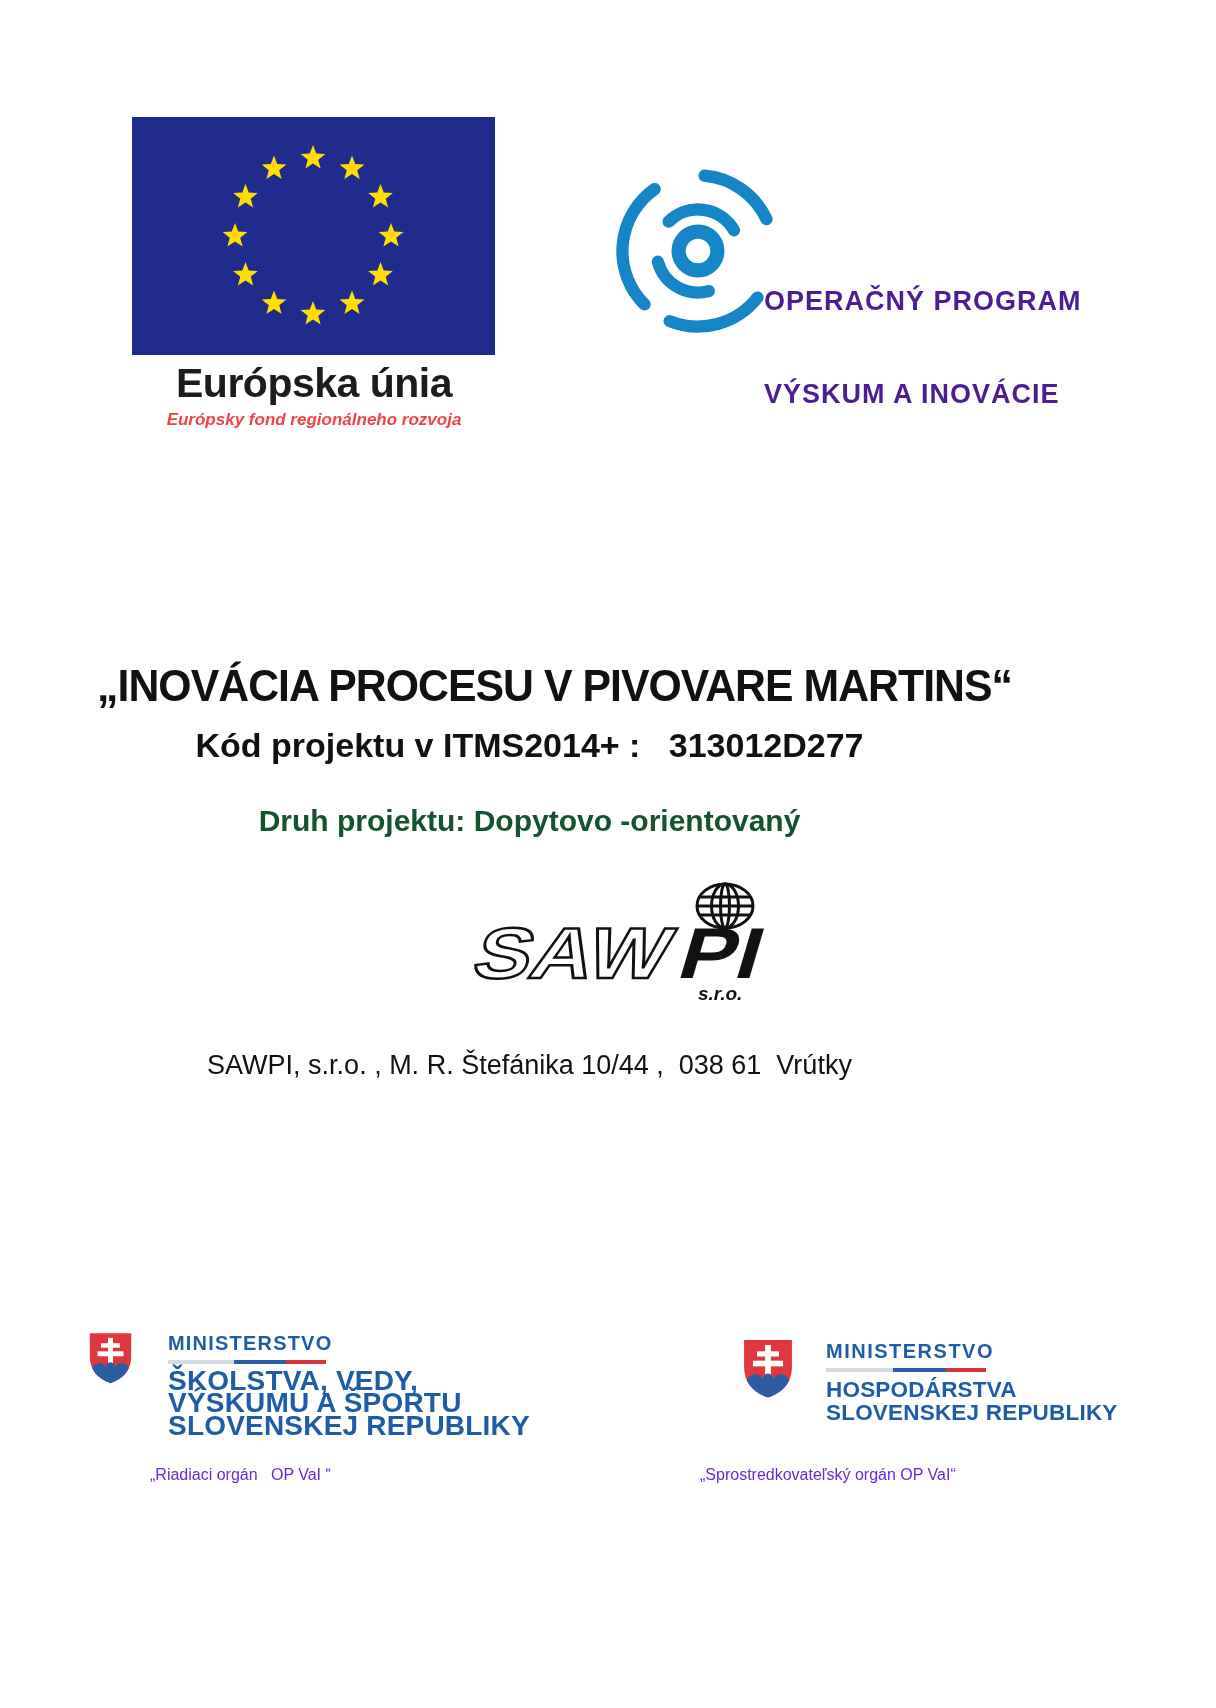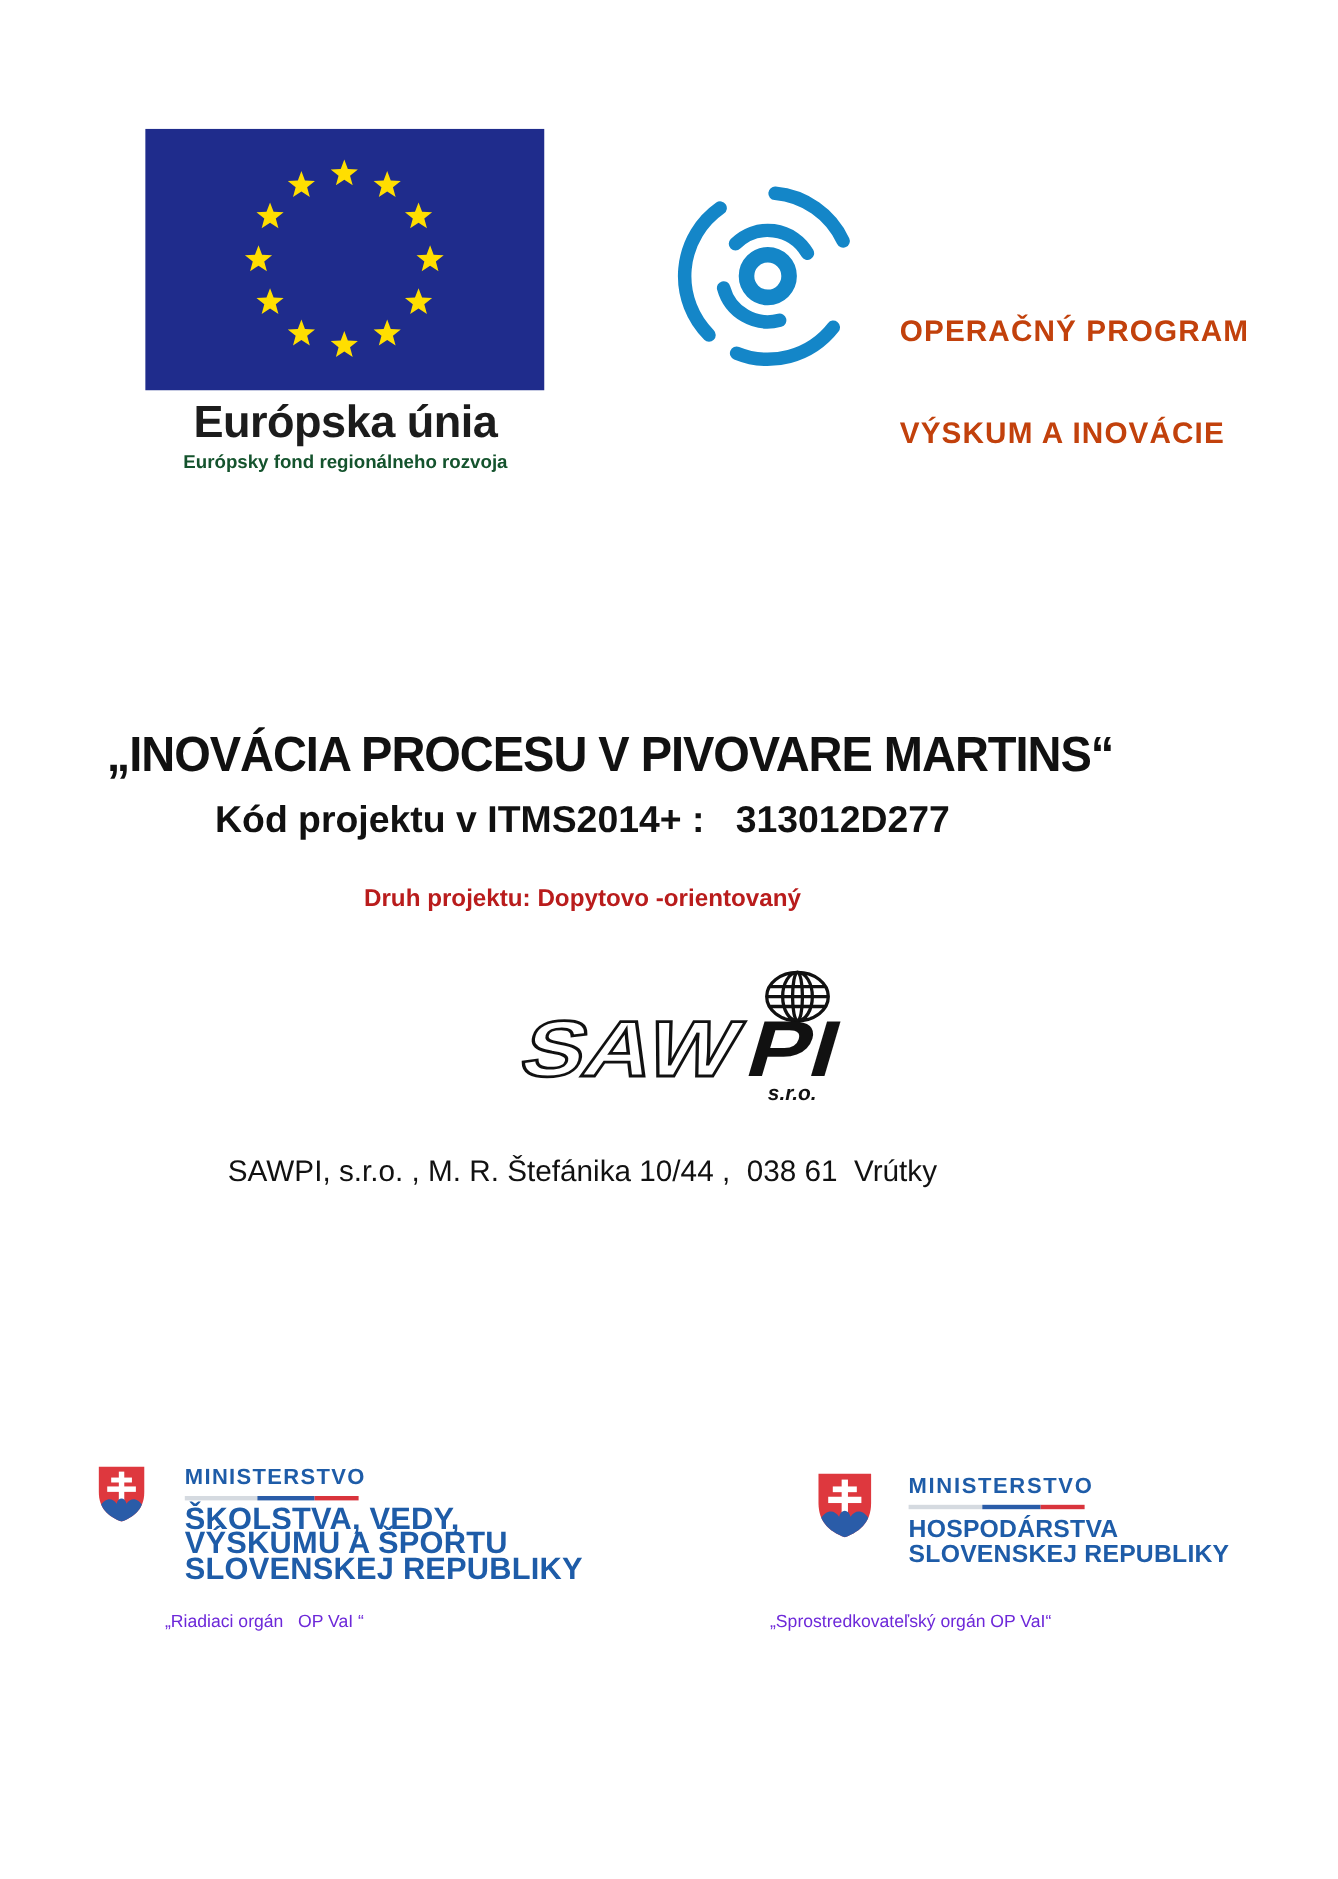--- a/index.html
+++ b/index.html
@@ -5,31 +5,31 @@
   html,body{margin:0;padding:0;background:#fff;}
   .page{position:relative;width:1216px;height:1708px;background:#ffffff;
         font-family:"Liberation Sans",sans-serif;color:#1a1a1a;overflow:hidden;}
   .abs{position:absolute;}
   .center-line{position:absolute;left:0;width:1059px;text-align:center;white-space:pre;}
 
   
   .eu-title{left:110px;top:360px;width:408px;text-align:center;font-size:41px;
             font-weight:bold;letter-spacing:-0.5px;color:#1c1c1c;}
   .eu-subtitle{left:110px;top:410px;width:408px;text-align:center;font-size:17px;
-               font-weight:bold;color:#14532d;}
+               font-weight:bold;color:#ef4444;font-style:italic;}
 
   
-  .opvi-text{left:818px;top:224px;color:#c2410c;font-weight:bold;font-size:27px;
+  .opvi-text{left:764px;top:224px;color:#4c1d95;font-weight:bold;font-size:27px;
              letter-spacing:1px;line-height:31px;white-space:pre;}
 
   
   .doc-title{top:608px;font-size:45px;font-weight:bold;color:#111;}
   .doc-title span{display:inline-block;transform:scaleX(0.95);letter-spacing:-1px;}
   .code-line{top:726px;font-size:34px;font-weight:bold;color:#111;}
-  .type-line{top:804px;font-size:22px;font-weight:bold;color:#b91c1c;}
+  .type-line{top:804px;font-size:30px;font-weight:bold;color:#14532d;}
 
   
   .address-line{top:1050px;font-size:27px;color:#111;}
 
   
   .ministry-text{position:absolute;color:#1E5CA8;font-weight:bold;margin-left:20px;}
   .min-l1{font-size:20px;letter-spacing:1.2px;}
   .tricolor{display:flex;height:3.5px;margin-top:5px;margin-bottom:6px;}
   .tricolor span{display:block;height:100%;}
   .tri-w{width:42%;background:#D5DAE0;}

